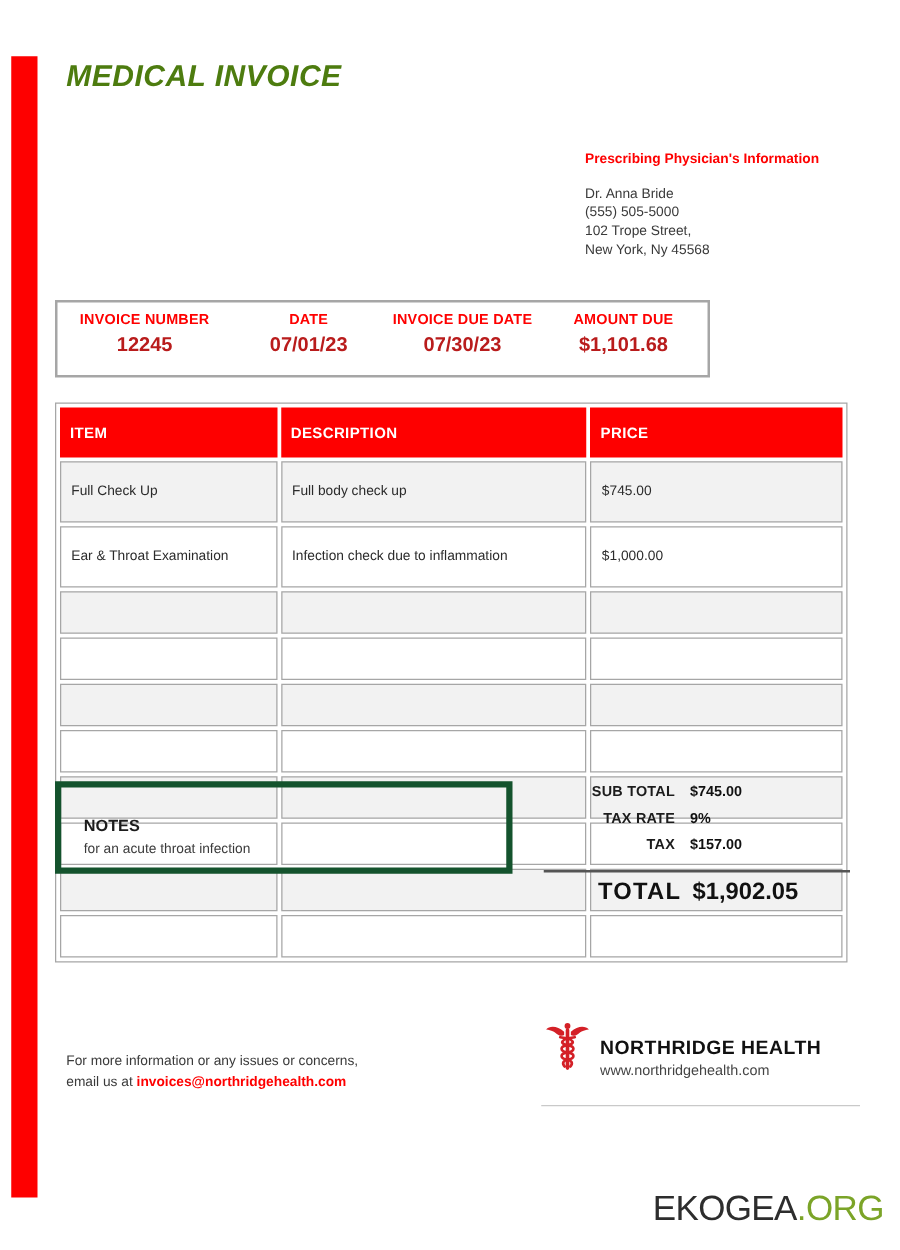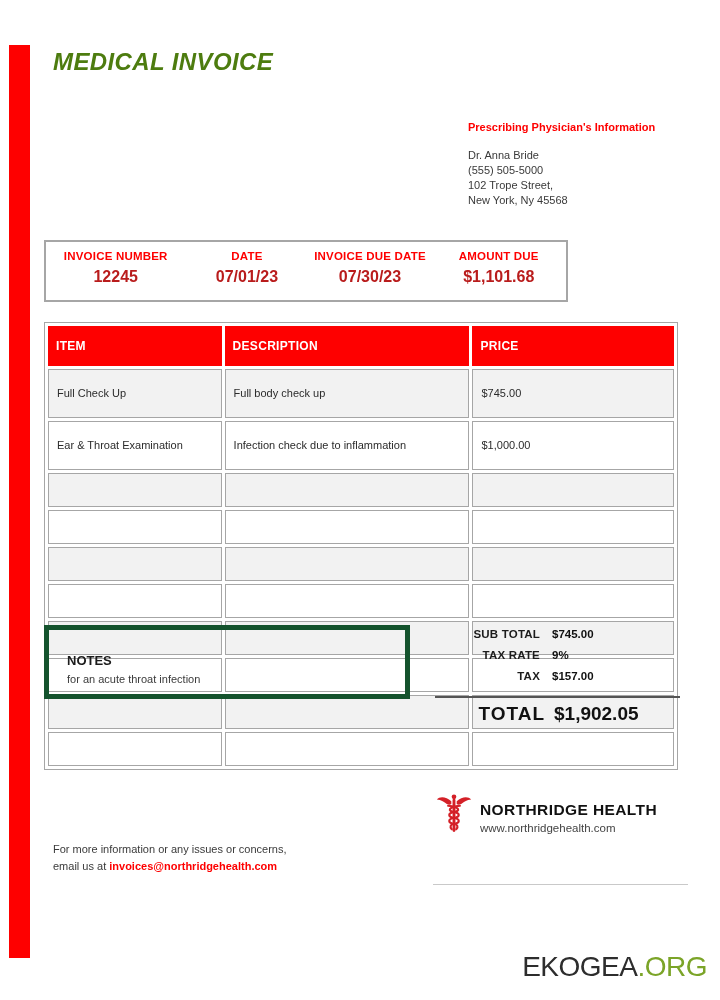--- a/index.html
+++ b/index.html
@@ -55,21 +55,21 @@
   .tot-value { margin-left:12px; font-size:11.5px; font-weight:bold; color:#111; }
   #totals-divider { margin-left:15px; margin-top:5px; width:245px; border-top:2px solid #555; }
   #total-row { display:flex; align-items:baseline; margin-top:5px; }
   #total-label { width:125px; text-align:right; font-size:19px; font-weight:bold; color:#111; letter-spacing:1px; }
   #total-value { margin-left:9px; font-size:19px; font-weight:bold; color:#111; }
 
   
   #footer-left { position:absolute; left:53px; top:841px; font-size:11px; color:#3a3a3a; line-height:17px; }
   #footer-email { color:#fe0000; font-weight:bold; text-decoration:none; }
 
-  #brand { position:absolute; left:436px; top:792px; display:flex; align-items:center; }
+  #brand { position:absolute; left:436px; top:816px; display:flex; align-items:flex-end; }
   #brand-texts { margin-left:8px; }
   #brand-name { font-size:15.5px; font-weight:bold; color:#111; letter-spacing:.4px; margin-top:4px; }
   #brand-url { font-size:11.5px; color:#444; margin-top:3px; }
   #brand-rule { position:absolute; left:433px; top:884px; width:255px; height:1px; background:#c9c9c9; }
 
   
   #watermark { position:absolute; right:13px; top:951px; font-size:28px; font-weight:normal;
                letter-spacing:-.5px; }
   #watermark .wm-dark { color:#2d2d2d; }
   #watermark .wm-green { color:#7ba428; }

